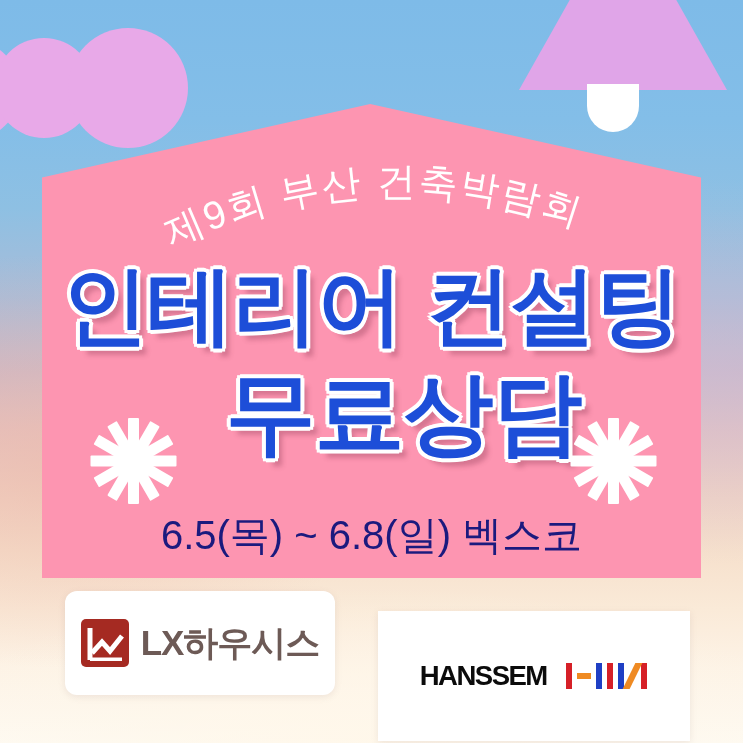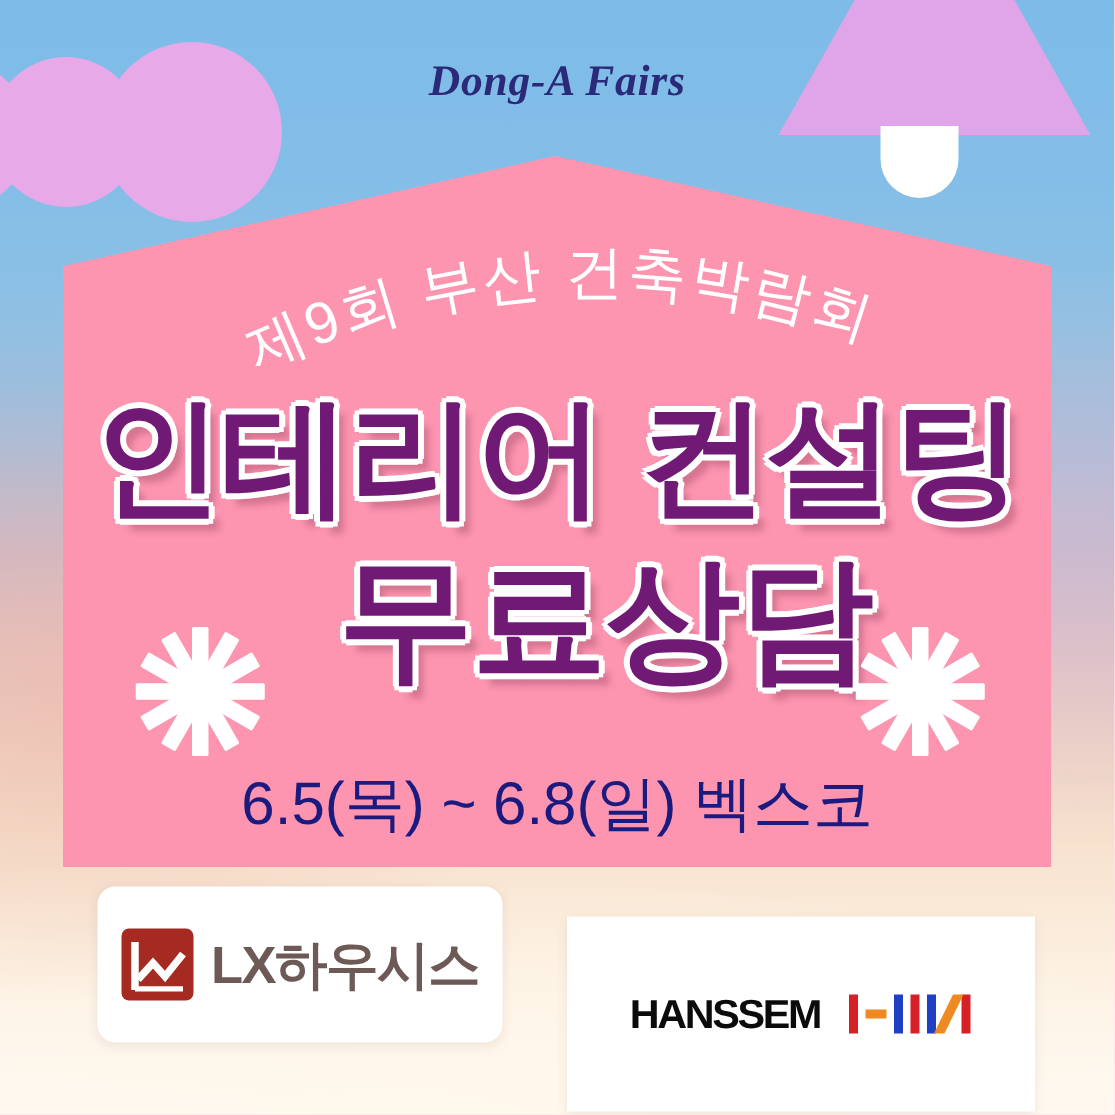--- a/index.html
+++ b/index.html
@@ -109,21 +109,21 @@
     letter-spacing: 2px;
   }
 
   
   .headline {
     position: absolute;
     left: 0;
     width: 743px;
     text-align: center;
     font-weight: 800;
-    color: #701a75;
+    color: #1d4ed8;
     letter-spacing: -1px;
     line-height: 1;
     white-space: nowrap;
     text-shadow:
       -3px -3px 0 #ffffff,  3px -3px 0 #ffffff,
       -3px  3px 0 #ffffff,  3px  3px 0 #ffffff,
       -4px  0   0 #ffffff,  4px  0   0 #ffffff,
        0   -4px 0 #ffffff,  0    4px 0 #ffffff,
        7px  8px 5px rgba(120,40,65,0.30);
   }
@@ -240,21 +240,20 @@
 
   <div class="cloud">
     <i class="c1"></i>
     <i class="c2"></i>
     <i class="c3"></i>
   </div>
 
   <div class="lamp-shade"></div>
   <div class="lamp-bulb"></div>
 
-  <div class="brandline">Dong-A Fairs</div>
 
   <div class="house"></div>
 
   <div class="arch-wrap">
     <svg class="arch-svg" viewBox="0 0 743 110" xmlns="http://www.w3.org/2000/svg">
       <defs>
         <path id="archpath" d="M 150,108 Q 372,-6 600,86" fill="none"></path>
       </defs>
       <text class="arch-text">
         <textPath href="#archpath" startOffset="50%" text-anchor="middle">제9회 부산 건축박람회</textPath>

